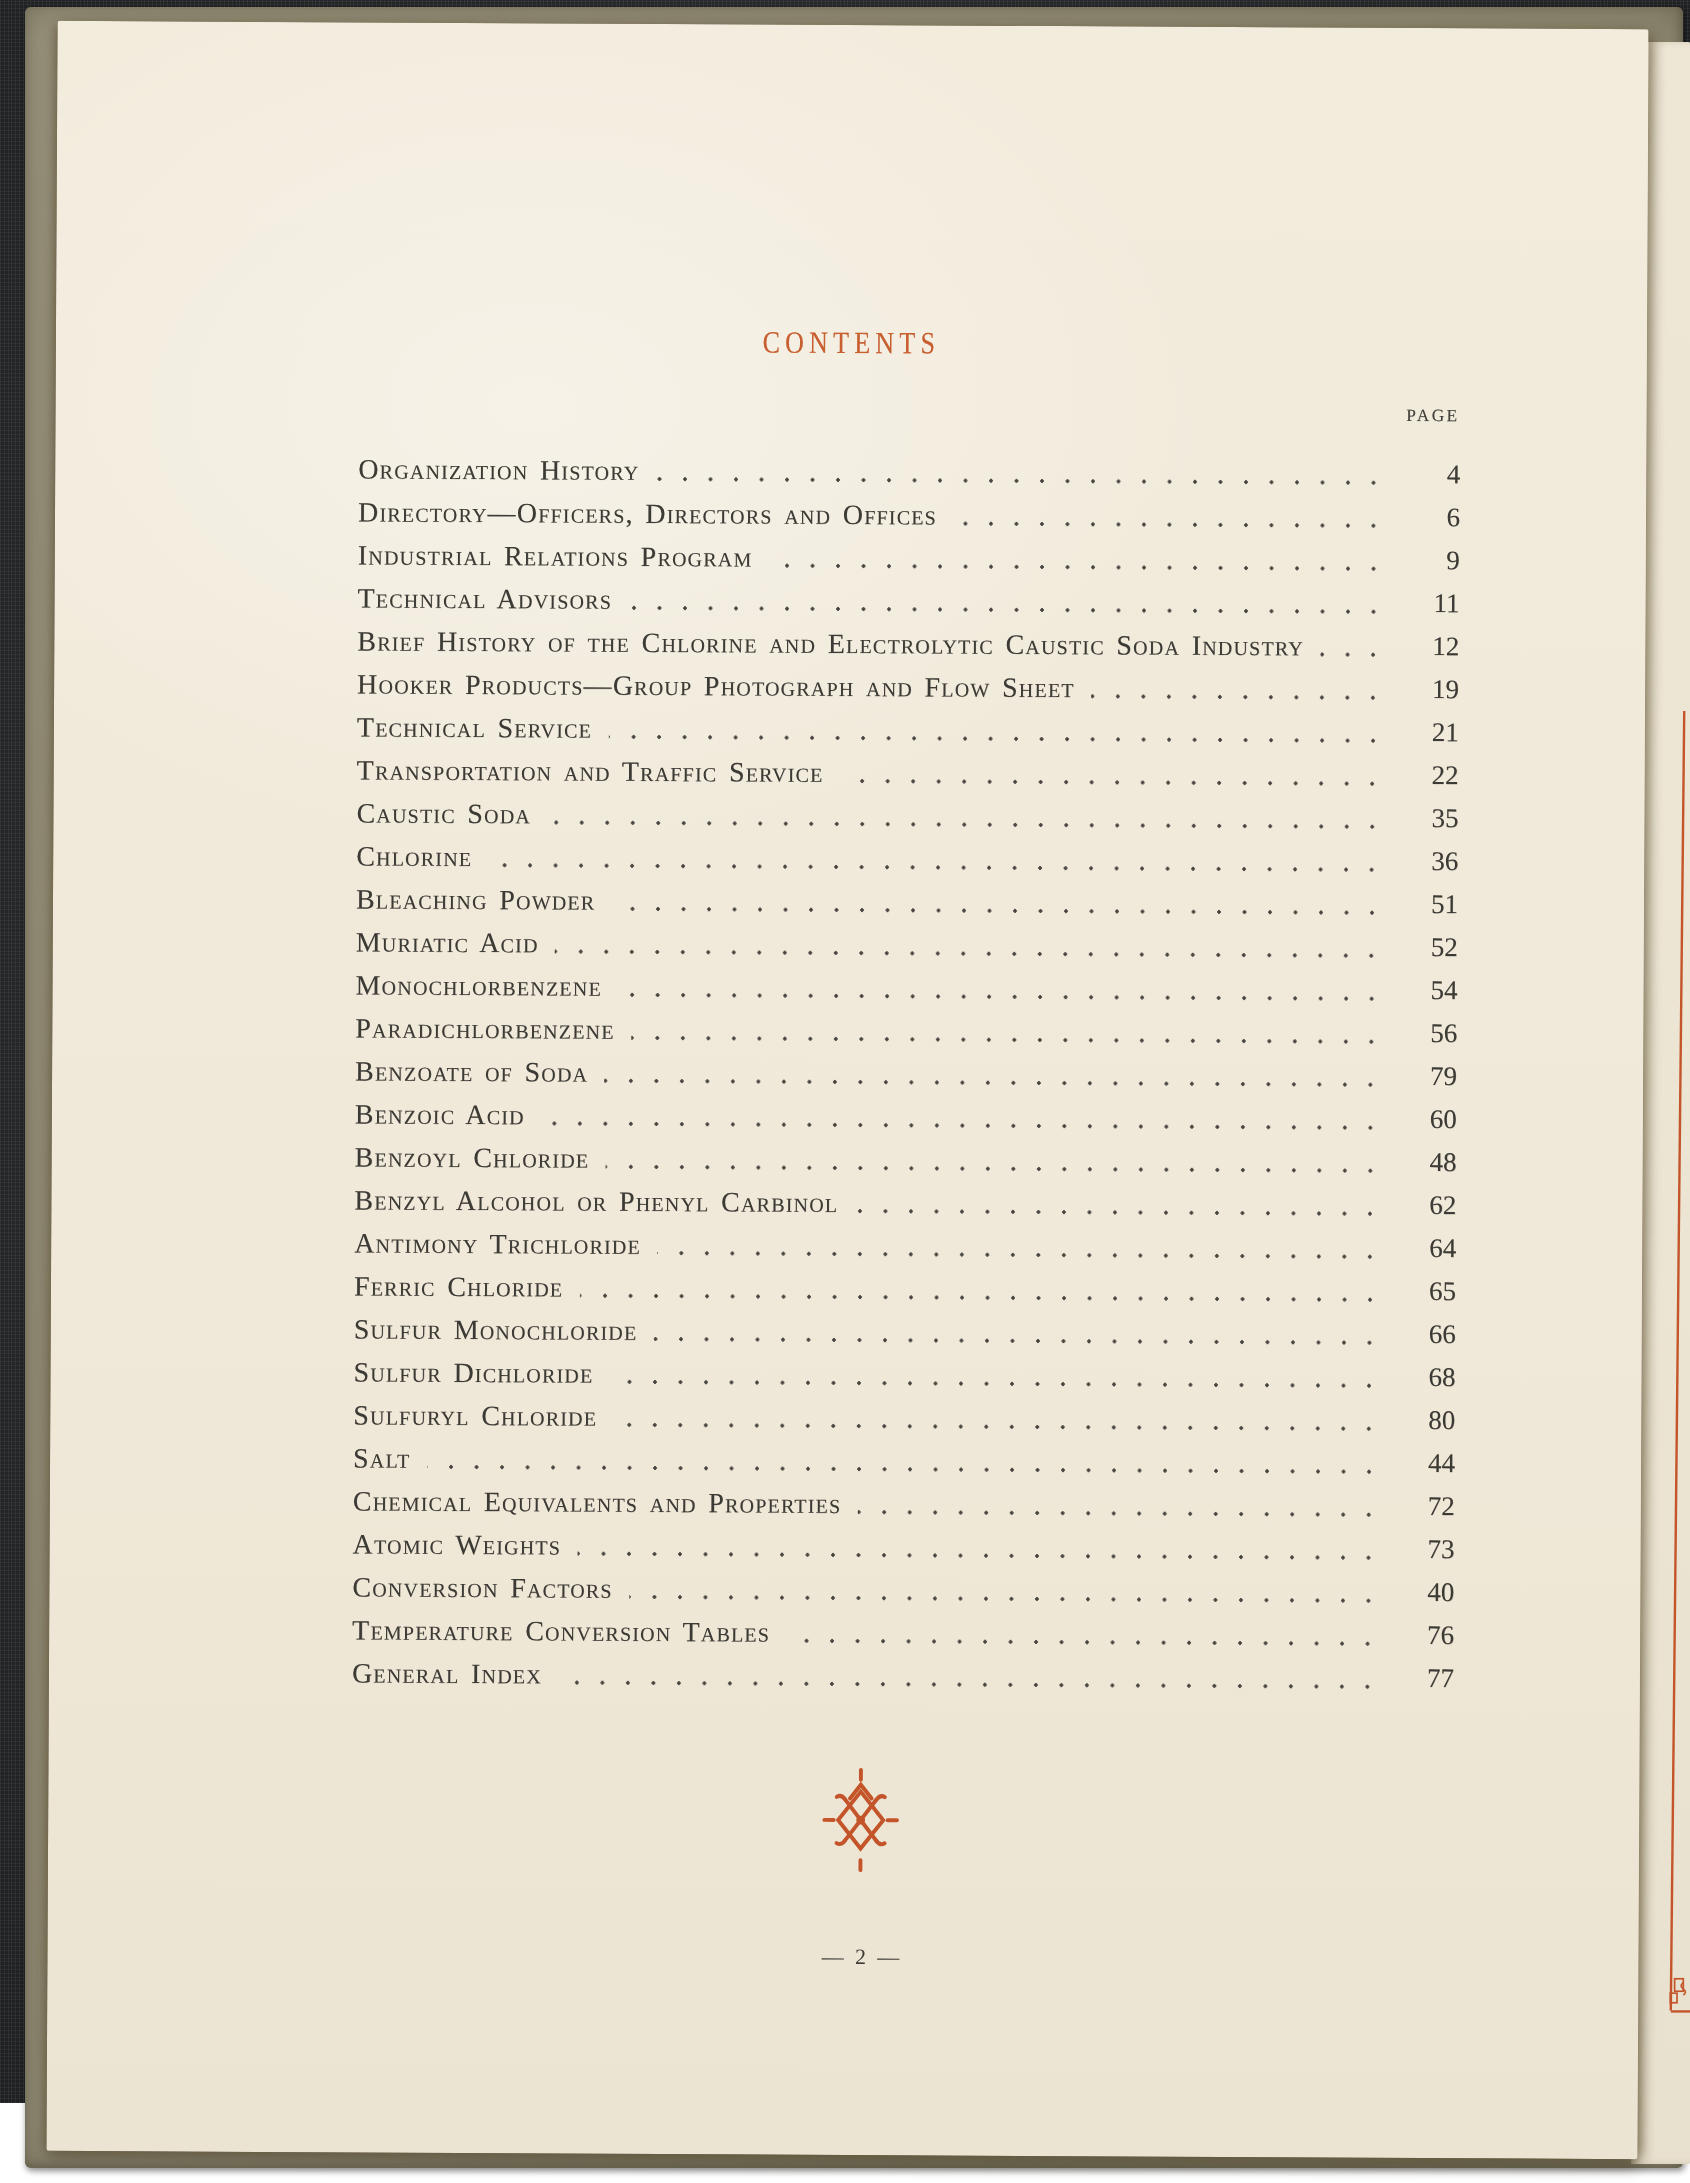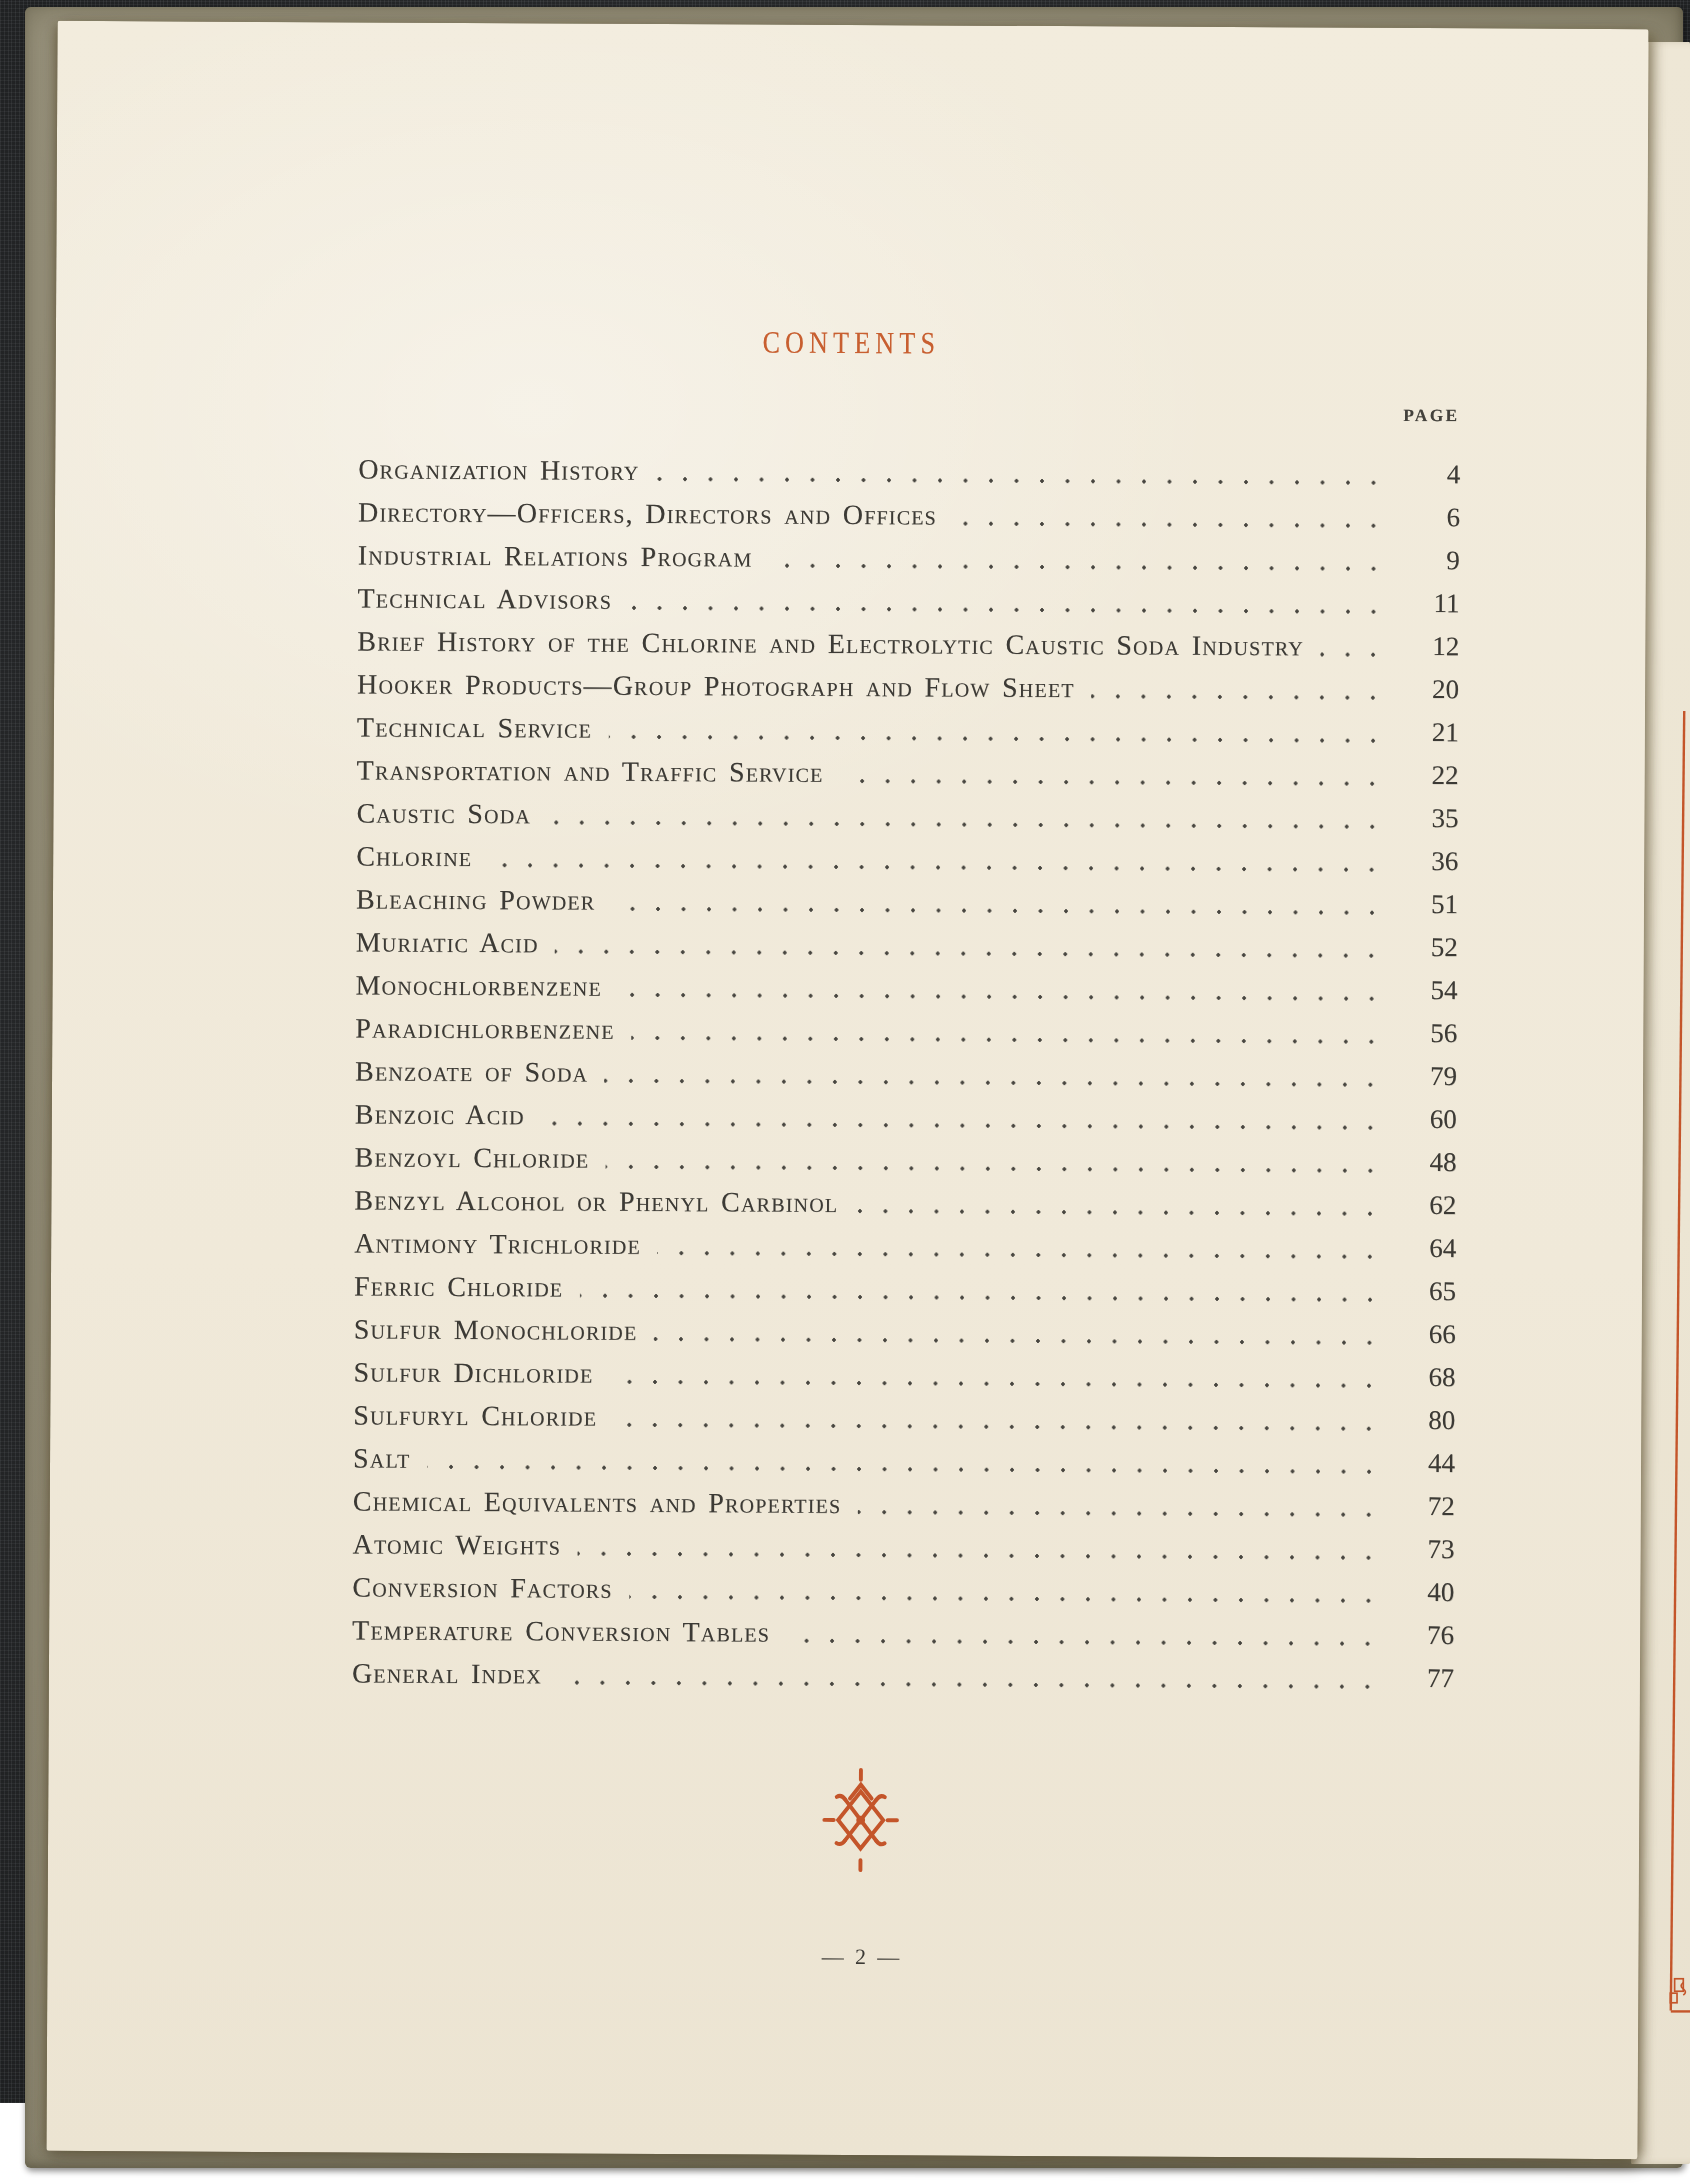--- a/index.html
+++ b/index.html
@@ -76,21 +76,21 @@
     transform: scaleX(.84);
     transform-origin: 50% 50%;
     text-shadow: 0.2px 0.2px 0 rgba(200,95,48,.45);
   }
 
   .page-col-label {
     position: absolute;
     top: 379px; right: 187px;
     color: #44423c;
     font-size: 17.3px;
-    font-weight: bold;
+    font-weight: normal;
     letter-spacing: 2.4px;
     line-height: 1;
     text-shadow: 0.2px 0.2px 0 rgba(68,66,60,.4);
   }
 
   .toc {
     position: absolute;
     top: 425px; left: 303px; right: 186px;
   }
   .toc-row { display: flex; height: 43px; }
@@ -191,21 +191,21 @@
     <span class="toc-num">11</span>
   </div>
         <div class="toc-row">
     <span class="toc-label">Brief History of the Chlorine and Electrolytic Caustic Soda Industry</span>
     <span class="dot-leader"></span>
     <span class="toc-num">12</span>
   </div>
         <div class="toc-row">
     <span class="toc-label">Hooker Products—Group Photograph and Flow Sheet</span>
     <span class="dot-leader"></span>
-    <span class="toc-num">20</span>
+    <span class="toc-num">19</span>
   </div>
         <div class="toc-row">
     <span class="toc-label">Technical Service</span>
     <span class="dot-leader"></span>
     <span class="toc-num">21</span>
   </div>
         <div class="toc-row">
     <span class="toc-label">Transportation and Traffic Service</span>
     <span class="dot-leader"></span>
     <span class="toc-num">22</span>

